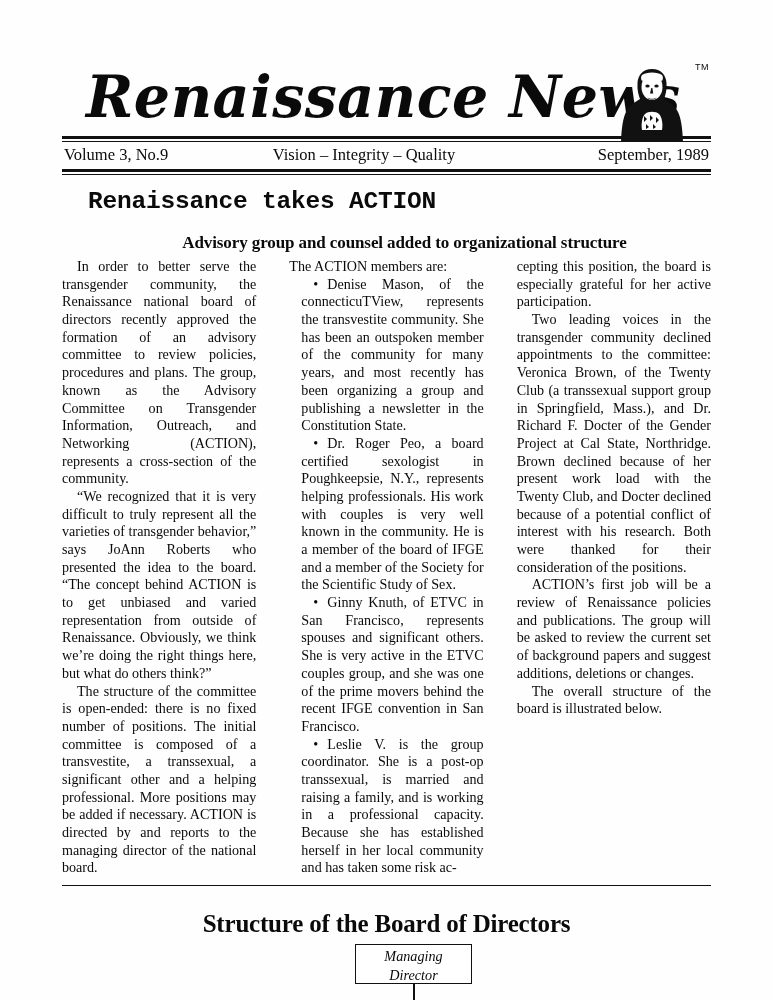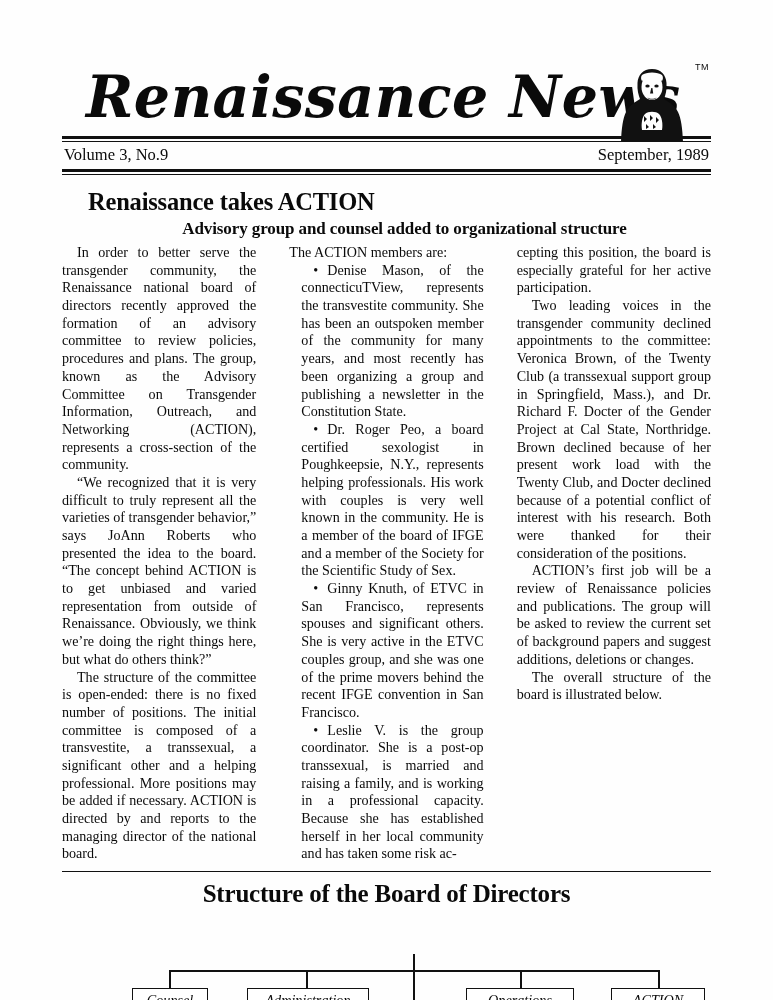--- a/index.html
+++ b/index.html
@@ -83,24 +83,24 @@
     padding: 3px 2px 4px 2px;
     white-space: nowrap;
   }
   .folio-center { padding-right: 38px; }
 
   
   .headline-block {
     margin-top: 13px;
   }
   h1.headline {
-    font-family: Liberation Serif, serif;
+    font-family: Liberation Mono, monospace;
     font-weight: 700;
     font-size: 24.5px;
-    margin: 0 0 3px 0;
+    margin: 0 0 18px 0;
     padding-left: 26px;
     letter-spacing: -0.2px;
   }
   h2.subhead {
     font-family: "Liberation Serif", serif;
     font-weight: 700;
     font-size: 17px;
     margin: 0 0 5px 0;
     text-align: center;
     padding-left: 36px;
@@ -142,21 +142,21 @@
   
   .chart-rule {
     border-top: 1.6px solid #111;
     margin-top: 8px;
   }
   h2.chart-title {
     font-family: "Liberation Serif", serif;
     font-weight: 700;
     font-size: 25px;
     text-align: center;
-    margin: 8px 0 0 0;
+    margin: 24px 0 0 0;
     letter-spacing: -0.2px;
   }
   .chart {
     position: relative;
     height: 190px;
     margin-top: 4px;
   }
   .node {
     position: absolute;
     border: 1.5px solid #111;
@@ -221,20 +221,21 @@
             <path d="M28.5 31.5 C31 33.2 35 33.2 37.5 31.5 C35.5 34.3 30.5 34.3 28.5 31.5 Z"></path>
             <path d="M25 50 L28 53 L25 56 Z M31 49 L34 52 L31 55 Z M37 51 L40 54 L37 57 Z M27 58 L30 61 L27 63 Z M34 58 L37 61 L34 63 Z"></path>
           </g>
         </svg>
       </div>
     </div>
 
     <div class="rule-double"></div>
     <div class="folio">
       <span>Volume 3, No.9</span>
+      <span class="folio-center">Vision – Integrity – Quality</span>
       <span>September, 1989</span>
     </div>
     <div class="rule-double"></div>
 
     <div class="headline-block">
       <h1 class="headline">Renaissance takes ACTION</h1>
       <h2 class="subhead">Advisory group and counsel added to organizational structure</h2>
     </div>
 
     <div class="columns">
@@ -260,20 +261,24 @@
         <p>The overall structure of the board is illustrated below.</p>
       </div>
 
     </div>
 
     <div class="chart-rule"></div>
     <h2 class="chart-title">Structure of the Board of Directors</h2>
 
     <div class="chart">
 
+      <div class="node" style="left:293px; top:2px; width:117px; height:40px;">
+        <span class="ntitle">Managing</span>
+        <span class="ntitle">Director</span>
+      </div>
 
       <div class="ln v" style="left:351px; top:42px; height:16px;"></div>
 
       <div class="ln h" style="left:107px; top:58px; width:489px;"></div>
 
       <div class="ln v" style="left:107px; top:58px; height:18px;"></div>
       <div class="ln v" style="left:244px; top:58px; height:18px;"></div>
       <div class="ln v" style="left:458px; top:58px; height:18px;"></div>
       <div class="ln v" style="left:596px; top:58px; height:18px;"></div>
 

